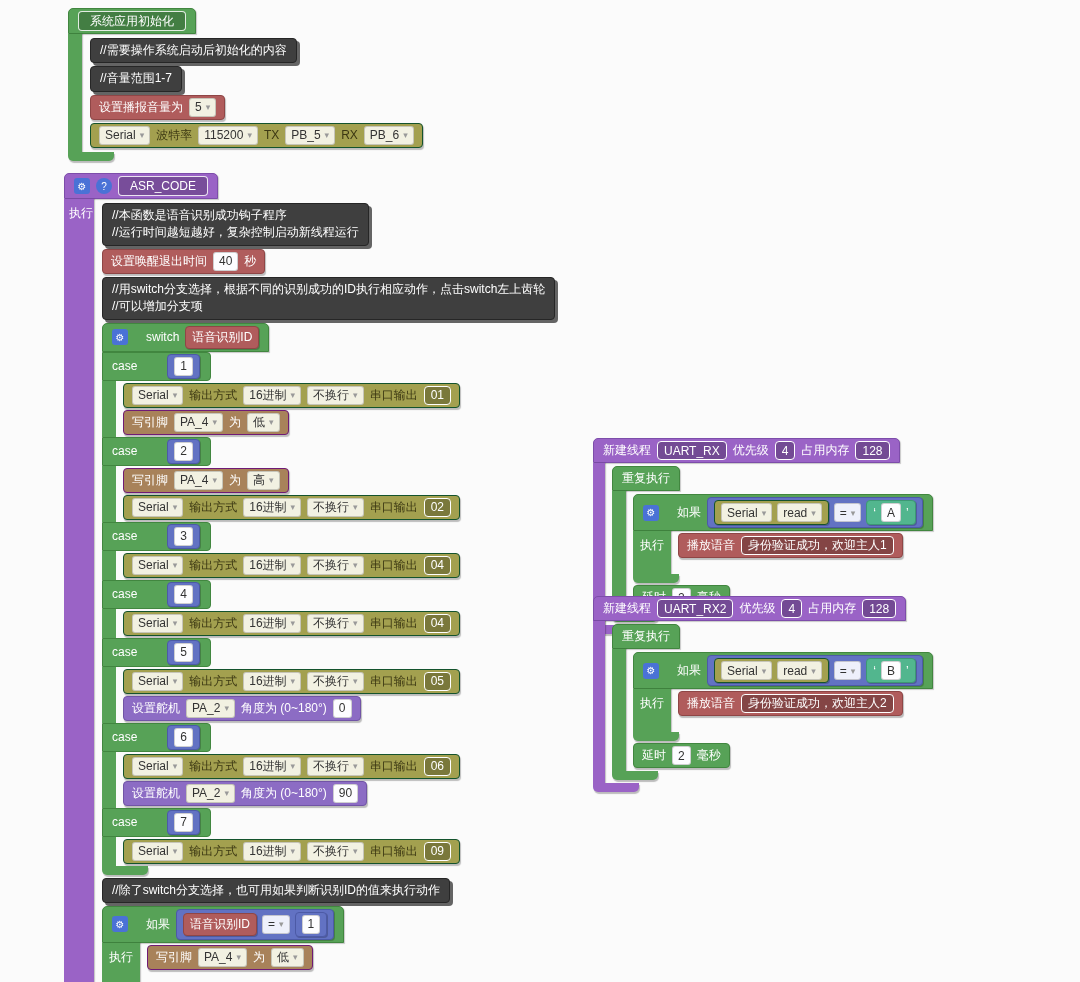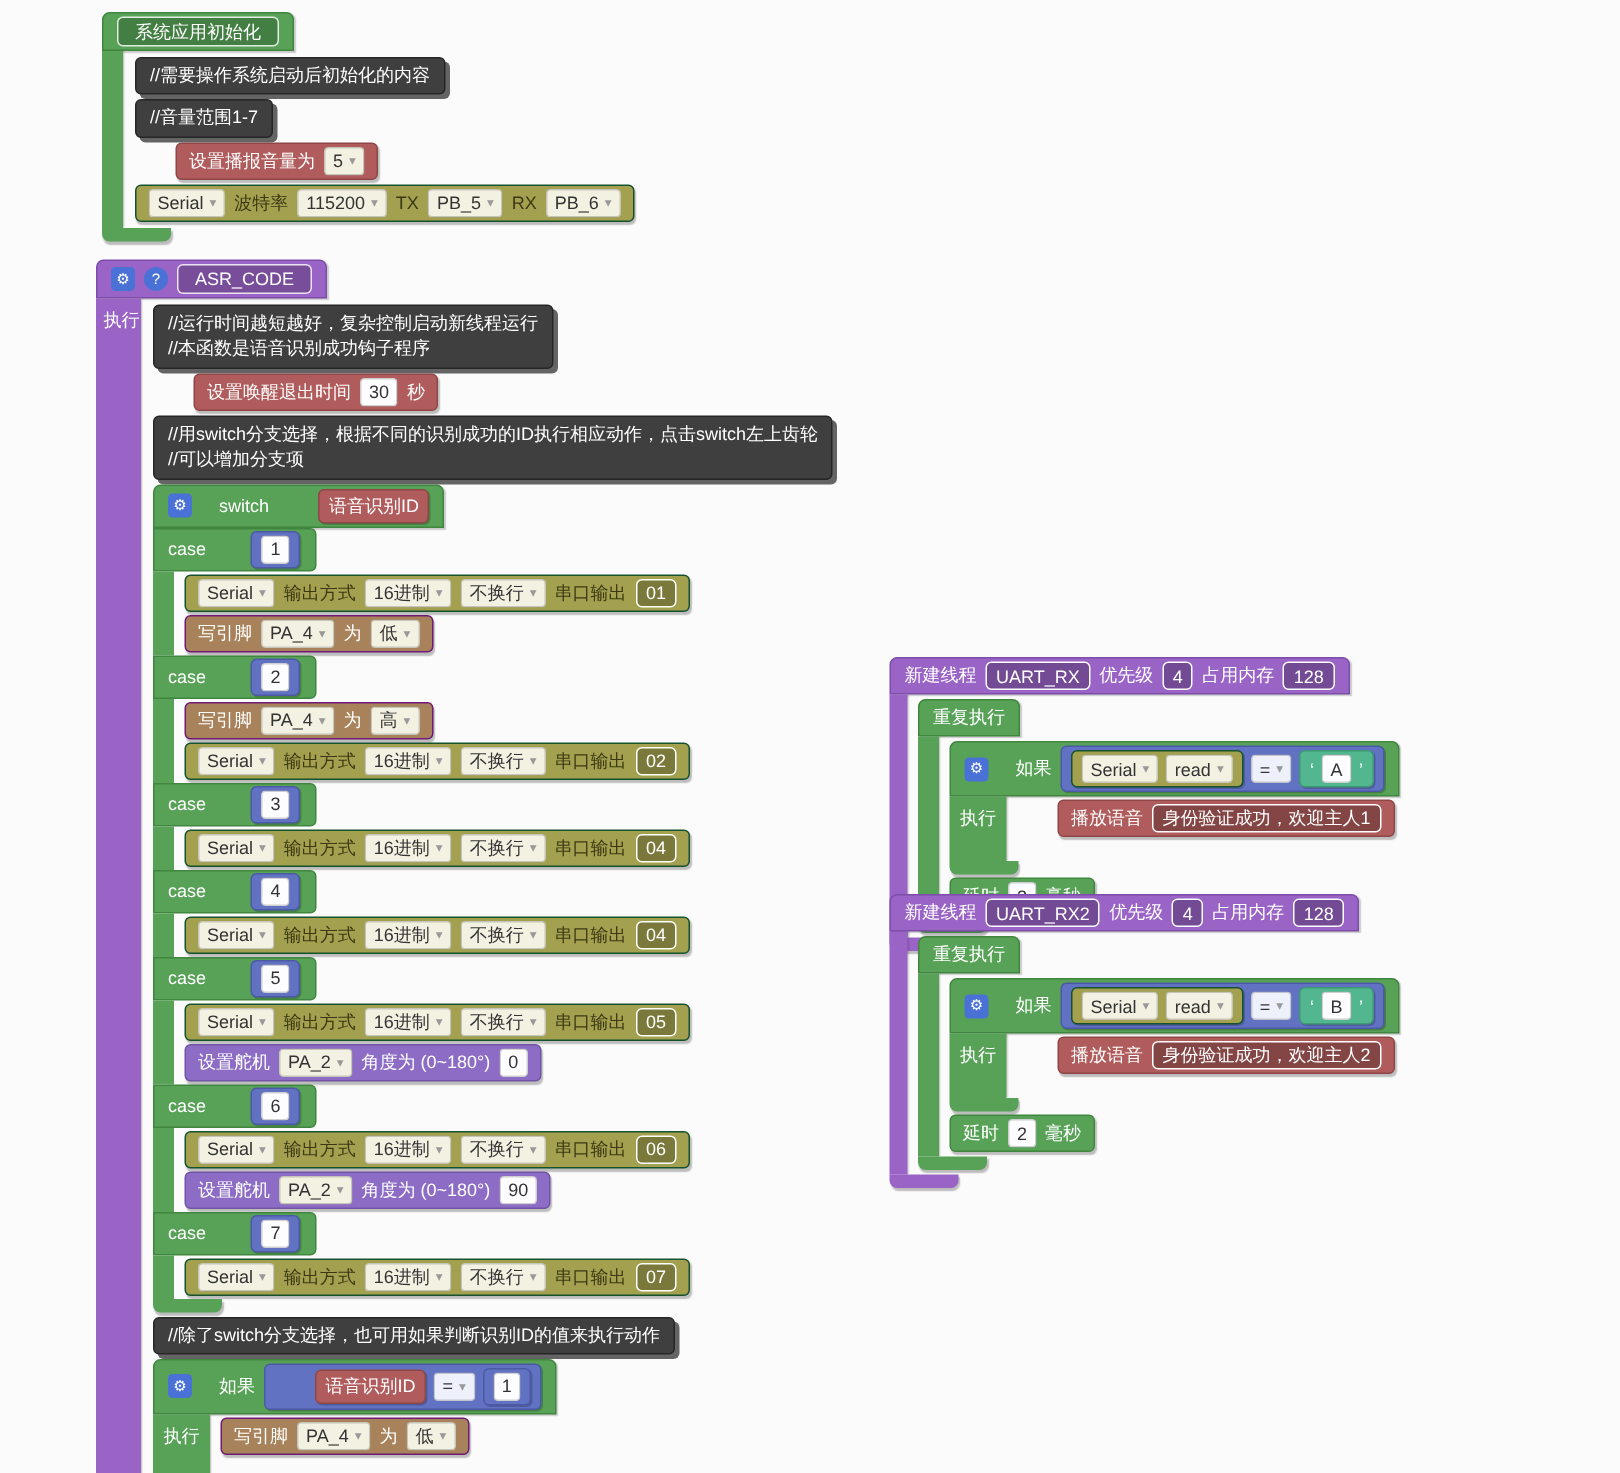--- a/index.html
+++ b/index.html
@@ -8,21 +8,21 @@
     background:#fbfbfb;
     font-family:"Liberation Sans","DejaVu Sans",sans-serif;
     font-size:12px;color:#fff;
   }
   .abs{position:absolute;}
   
   .blk{display:inline-flex;align-items:center;gap:6px;padding:2px 8px;border-radius:4px;
        min-height:24px;box-sizing:border-box;white-space:nowrap;
        box-shadow:1px 2px 1px rgba(0,0,0,.25);}
   .green{background:#57a257;border:1px solid #41863f;}
-  .red{background:#b05c5c;border:1px solid #8f4646;margin-left:27px;}
+  .red{background:#b05c5c;border:1px solid #8f4646;}
   .olive{background:#a3a04f;border:1px solid #14532d;color:#3c3813;}
   .brown{background:#a8825a;border:1px solid #701a75;}
   .purple{background:#9a63c6;border:1px solid #7d4daa;}
   .purple2{background:#8c6cc4;border:1px solid #7154a6;}
   .blue{background:#6272c3;border:1px solid #4c5aa6;}
   .teal{background:#52b68e;border:1px solid #3d9873;}
   .green-bg{background:#57a257;}
   .purple-bg{background:#9a63c6;}
   
   .fld{background:#f2f1e2;color:#333;border:1px solid rgba(0,0,0,.18);border-radius:3px;
@@ -97,26 +97,26 @@
     <span class="chip">⚙</span>
     <span class="chip round">?</span>
     <span class="plaque">ASR_CODE</span>
   </div>
   <div class="bodyrow">
     <div class="spine purple-bg w30">
       <span class="spine-lbl">执行</span>
     </div>
     <div class="stack">
       <div class="cmt">
+        <div>//本函数是语音识别成功钩子程序</div>
         <div>//运行时间越短越好，复杂控制启动新线程运行</div>
-        <div>//本函数是语音识别成功钩子程序</div>
       </div>
       <div class="blk red">
         <span>设置唤醒退出时间</span>
-        <span class="fld fldw">30</span>
+        <span class="fld fldw">40</span>
         <span>秒</span>
       </div>
       <div class="cmt">
         <div>//用switch分支选择，根据不同的识别成功的ID执行相应动作，点击switch左上齿轮</div>
         <div>//可以增加分支项</div>
       </div>
 
       <div class="cont">
         <div class="hdr green">
           <span class="chip">⚙</span>
@@ -256,21 +256,21 @@
               <span class="fld fldw">7</span>
             </span>
         </div>
         <div class="cstack">
           <div class="blk olive">
             <span class="fld dd">Serial</span>
             <span>输出方式</span>
             <span class="fld dd">16进制</span>
             <span class="fld dd">不换行</span>
             <span>串口输出</span>
-            <span class="fldd">07</span>
+            <span class="fldd">09</span>
           </div>
         </div>
         <div class="foot green-bg"></div>
       </div>
 
       <div class="cmt">//除了switch分支选择，也可用如果判断识别ID的值来执行动作</div>
 
       <div class="cont">
         <div class="hdr green">
           <span class="chip">⚙</span>

